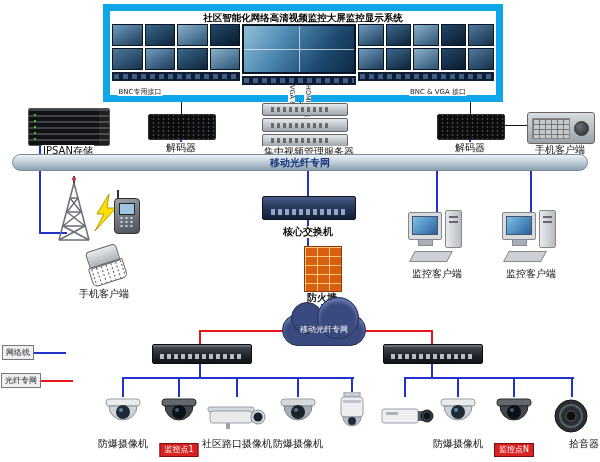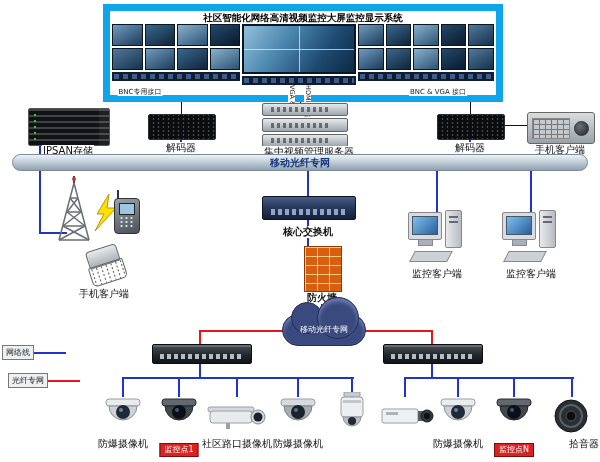--- a/index.html
+++ b/index.html
@@ -333,18 +333,18 @@
   <div class="lbl" style="left:237px;top:438px">社区路口摄像机</div>
   <div class="lbl" style="left:298px;top:438px">防爆摄像机</div>
   <div class="lbl" style="left:458px;top:438px">防爆摄像机</div>
   <div class="badge" style="left:514px;top:443px">监控点N</div>
   <div class="lbl" style="left:584px;top:438px">拾音器</div>
 
   <div class="legend-item" style="left:2px;top:345px">
     <span class="legend-box">网络线</span>
     <span class="legend-line" style="background: rgb(34, 51, 204);"></span>
   </div>
-  <div class="legend-item" style="left:8px;top:373px">
+  <div class="legend-item" style="left:1px;top:373px">
     <span class="legend-box">光纤专网</span>
     <span class="legend-line" style="background: rgb(232, 21, 27);"></span>
   </div>
 
 </div>
 
 </body></html>

